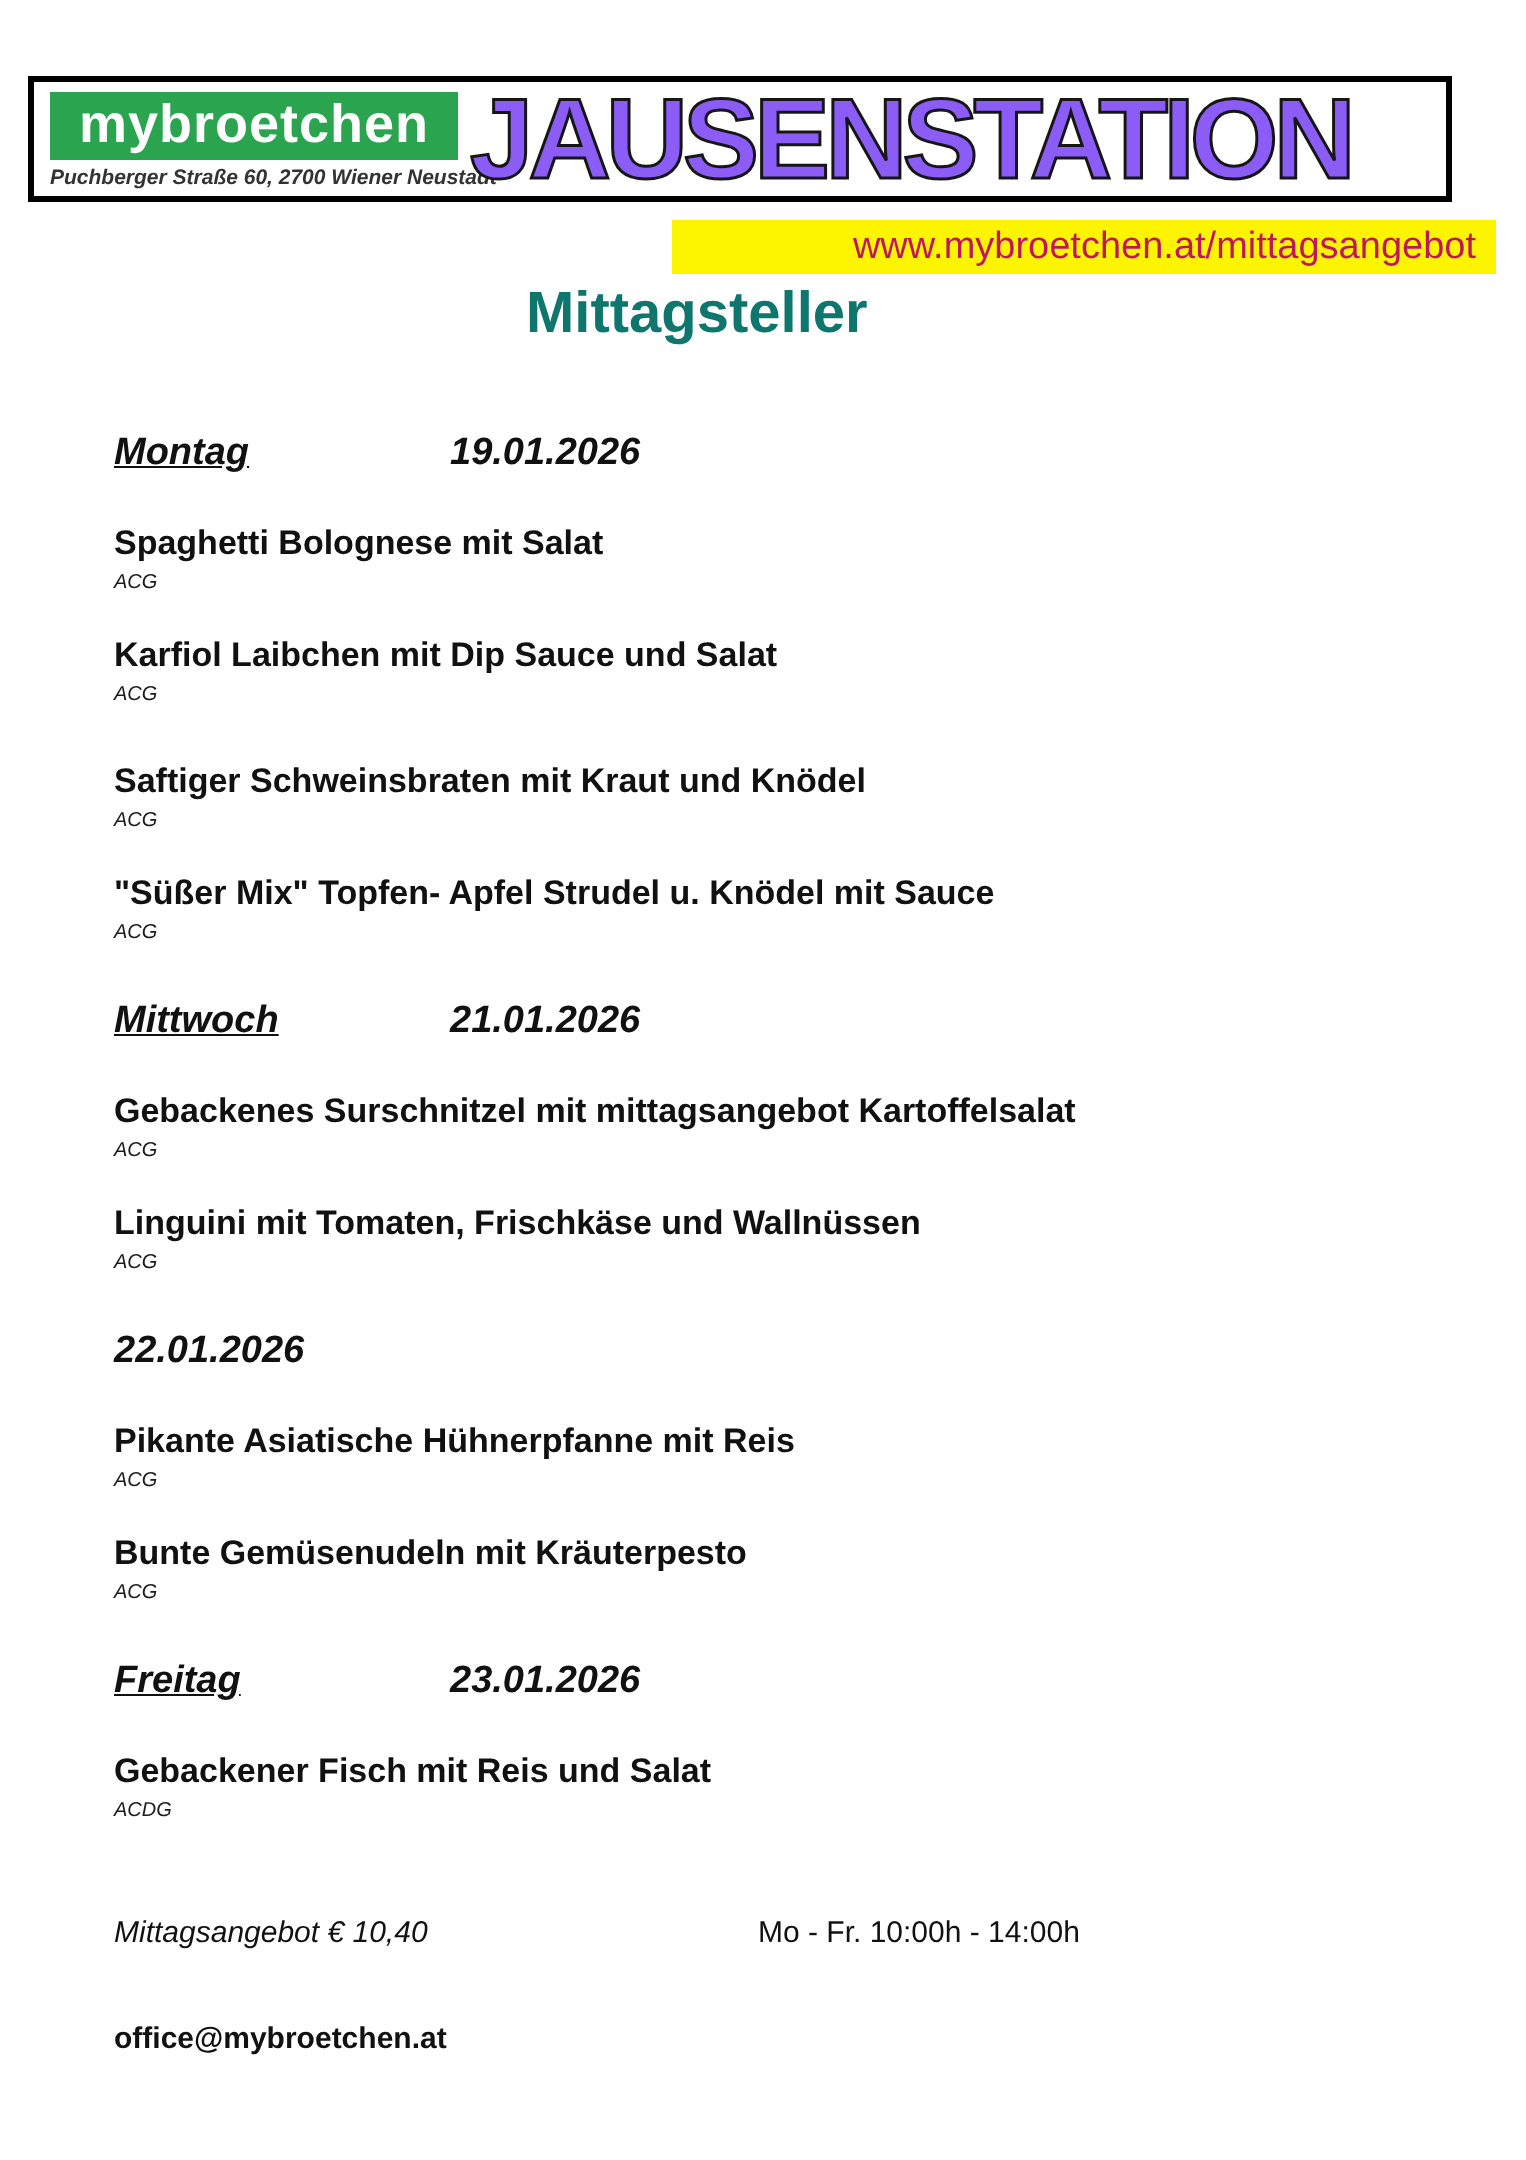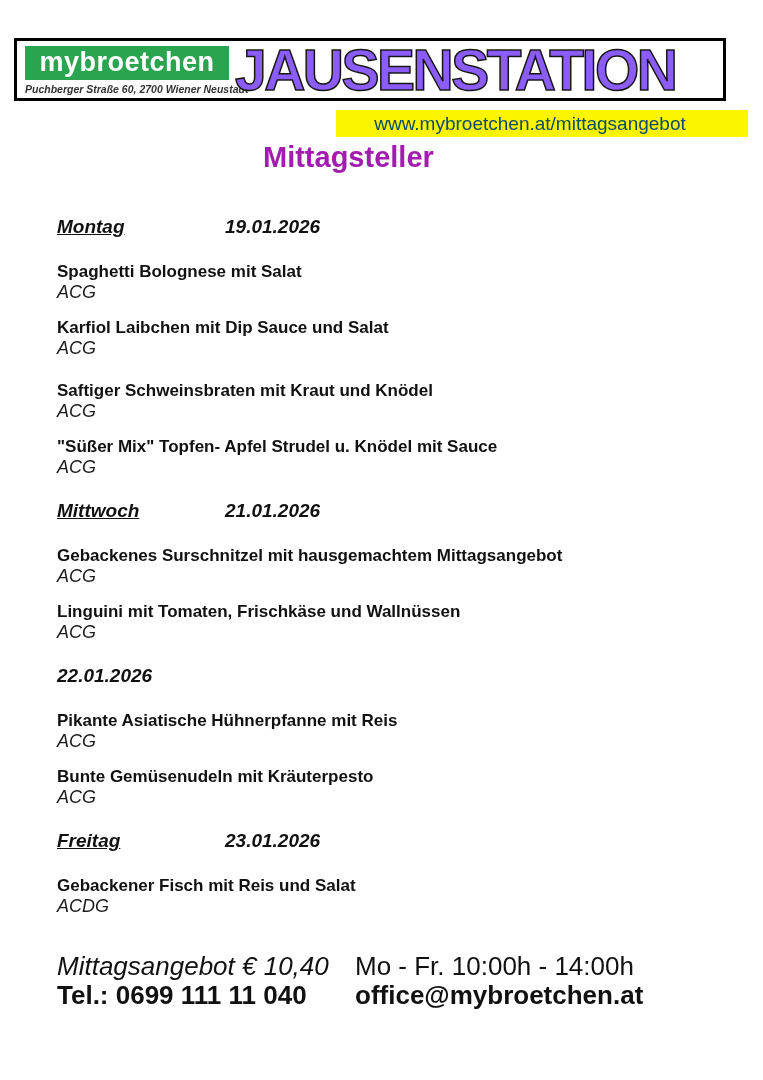--- a/index.html
+++ b/index.html
@@ -51,58 +51,59 @@
     white-space: nowrap;
   }
 
   
   .url-bar {
     position: absolute; left: 336px; top: 110px;
     width: 412px; height: 27px;
     background: #fdf500;
     font-size: 19px;
     line-height: 27px;
-    text-align: center;
-    padding-right: 24px;
-    color: #0c4a6e;
+    text-align: right;
+    padding-right: 10px;
+    color: #be185d;
     white-space: nowrap;
   }
 
   
   .page-title {
     position: absolute; left: 263px; top: 141px;
     font-size: 29px;
     font-weight: bold;
-    color: #a21caf;
+    color: #0f766e;
   }
 
   
   .menu { position: absolute; left: 57px; top: 216px; width: 650px; }
   .day { margin-bottom: 23px; }
   .day-head {
     display: flex;
     font-size: 19px;
     font-weight: bold;
     font-style: italic;
     line-height: 22px;
     margin-bottom: 24px;
   }
   .day-name { width: 168px; text-decoration: underline; }
   .day-date { white-space: nowrap; }
   .dish { font-size: 17px; font-weight: bold; line-height: 20px; white-space: nowrap; margin-top: 16px; }
-  .allergens { font-size: 18px; font-style: italic; line-height: 20px; color: #1c1c1c; }
+  .allergens { font-size: 10px; font-style: italic; line-height: 20px; color: #1c1c1c; }
 
   
   .footer {
     position: absolute; left: 57px; top: 952px;
     display: grid;
     grid-template-columns: 298px auto;
     grid-row-gap: 0;
-    font-size: 26px;
+    font-size: 15px;
     line-height: 29px;
+    gap: 24px;
   }
   .footer .offer { font-style: italic; }
   .footer .phone { font-weight: bold; }
   .footer .hours { font-weight: normal; }
   .footer .email { font-weight: bold; }
 </style>
 </head>
 <body>
 
 <div class="page">
@@ -146,21 +147,21 @@
         <div class="allergens">ACG</div>
       </div>
     </section>
 
     <section class="day">
       <div class="day-head">
         <span class="day-name">Mittwoch</span>
         <span class="day-date">21.01.2026</span>
       </div>
       <div class="item">
-        <div class="dish">Gebackenes Surschnitzel mit hausgemachtem Mittagsangebot</div>
+        <div class="dish">Gebackenes Surschnitzel mit mittagsangebot Kartoffelsalat</div>
         <div class="allergens">ACG</div>
       </div>
       <div class="item">
         <div class="dish">Linguini mit Tomaten, Frischkäse und Wallnüssen</div>
         <div class="allergens">ACG</div>
       </div>
     </section>
 
     <section class="day">
       <div class="day-head">
@@ -185,17 +186,16 @@
         <div class="dish">Gebackener Fisch mit Reis und Salat</div>
         <div class="allergens">ACDG</div>
       </div>
     </section>
 
   </div>
 
   <div class="footer">
     <div class="offer">Mittagsangebot € 10,40</div>
     <div class="hours">Mo - Fr. 10:00h - 14:00h</div>
-    <div class="phone">Tel.: 0699 111 11 040</div>
     <div class="email">office@mybroetchen.at</div>
   </div>
 
 </div>
 
 </body></html>

